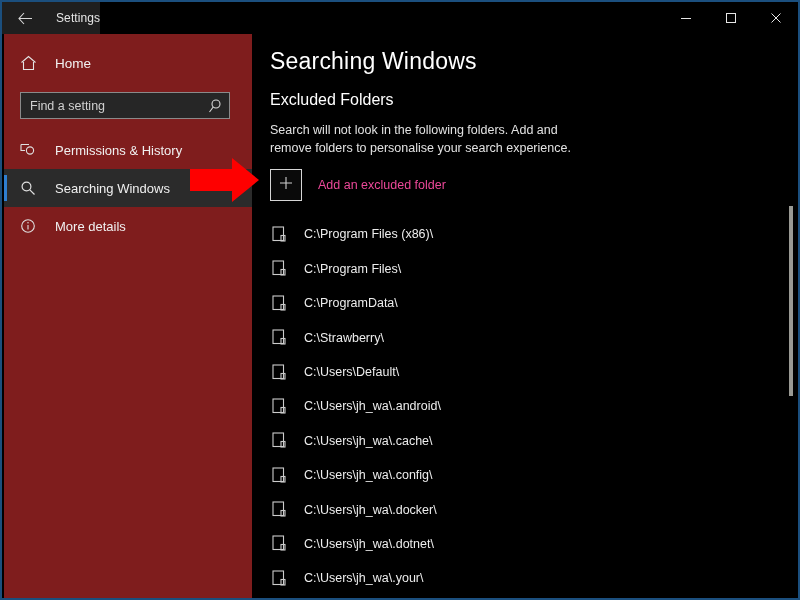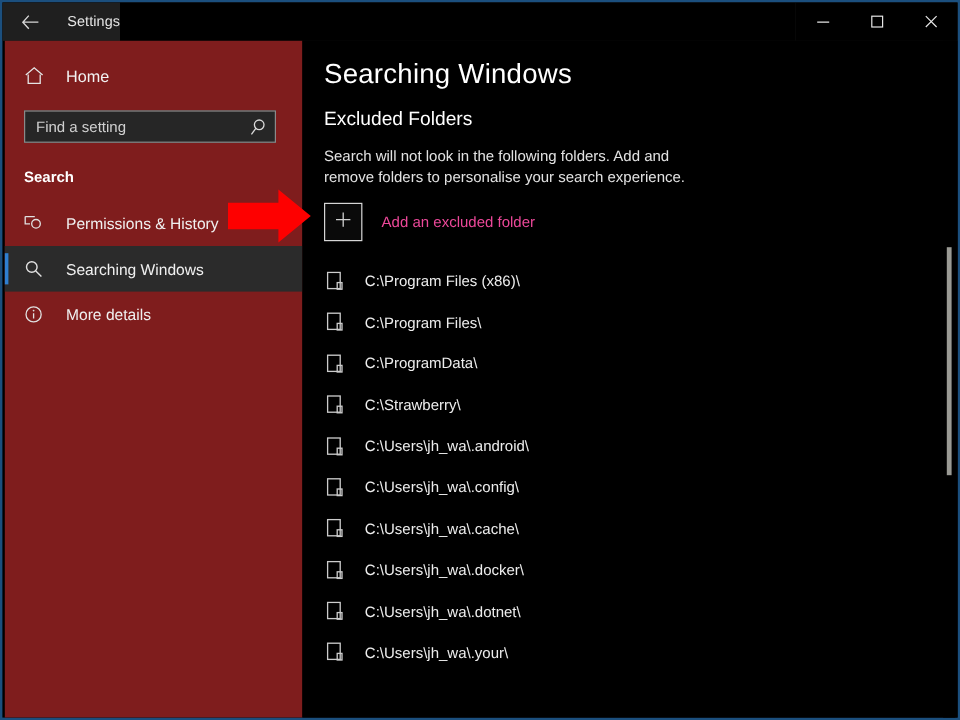--- a/index.html
+++ b/index.html
@@ -331,21 +331,20 @@
     <div class="search-box">
       <span class="ph">Find a setting</span>
       <span class="mag">
         <svg width="14" height="16" viewBox="0 0 14 16" aria-hidden="true">
           <circle cx="8" cy="6" r="4" fill="none" stroke="#d8d8d8" stroke-width="1.1"></circle>
           <path d="M5.2 9 L1.5 14" stroke="#d8d8d8" stroke-width="1.1" fill="none"></path>
         </svg>
       </span>
     </div>
 
-    <div class="group-head">Search</div>
 
     <div class="nav">
 
       <div class="nav-item">
         <span class="ico">
           <svg width="17" height="15" viewBox="0 0 17 15" aria-hidden="true">
             <path d="M1 1.5 H9 M1 1.5 V7.5 H5" fill="none" stroke="#e0e0e0" stroke-width="1.1"></path>
             <circle cx="10" cy="7.5" r="3.6" fill="none" stroke="#e0e0e0" stroke-width="1.1"></circle>
           </svg>
         </span>
@@ -428,49 +427,58 @@
       <div class="folder-row">
         <span class="ico">
           <svg width="15" height="17" viewBox="0 0 15 17" aria-hidden="true">
             <rect x="1" y="1" width="10.5" height="13.5" fill="none" stroke="#cccccc" stroke-width="1.1"></rect>
             <rect x="9" y="9.5" width="4" height="5.5" fill="none" stroke="#cccccc" stroke-width="1.1"></rect>
           </svg>
         </span>
         <span class="path">C:\Strawberry\</span>
       </div>
 
+      <div class="folder-row">
+        <span class="ico">
+          <svg width="15" height="17" viewBox="0 0 15 17" aria-hidden="true">
+            <rect x="1" y="1" width="10.5" height="13.5" fill="none" stroke="#cccccc" stroke-width="1.1"></rect>
+            <rect x="9" y="9.5" width="4" height="5.5" fill="none" stroke="#cccccc" stroke-width="1.1"></rect>
+          </svg>
+        </span>
+        <span class="path">C:\Users\Default\</span>
+      </div>
 
       <div class="folder-row">
         <span class="ico">
           <svg width="15" height="17" viewBox="0 0 15 17" aria-hidden="true">
             <rect x="1" y="1" width="10.5" height="13.5" fill="none" stroke="#cccccc" stroke-width="1.1"></rect>
             <rect x="9" y="9.5" width="4" height="5.5" fill="none" stroke="#cccccc" stroke-width="1.1"></rect>
           </svg>
         </span>
         <span class="path">C:\Users\jh_wa\.android\</span>
       </div>
 
       <div class="folder-row">
         <span class="ico">
           <svg width="15" height="17" viewBox="0 0 15 17" aria-hidden="true">
             <rect x="1" y="1" width="10.5" height="13.5" fill="none" stroke="#cccccc" stroke-width="1.1"></rect>
             <rect x="9" y="9.5" width="4" height="5.5" fill="none" stroke="#cccccc" stroke-width="1.1"></rect>
           </svg>
         </span>
+        <span class="path">C:\Users\jh_wa\.cache\</span>
+      </div>
+
+      <div class="folder-row">
+        <span class="ico">
+          <svg width="15" height="17" viewBox="0 0 15 17" aria-hidden="true">
+            <rect x="1" y="1" width="10.5" height="13.5" fill="none" stroke="#cccccc" stroke-width="1.1"></rect>
+            <rect x="9" y="9.5" width="4" height="5.5" fill="none" stroke="#cccccc" stroke-width="1.1"></rect>
+          </svg>
+        </span>
         <span class="path">C:\Users\jh_wa\.config\</span>
-      </div>
-
-      <div class="folder-row">
-        <span class="ico">
-          <svg width="15" height="17" viewBox="0 0 15 17" aria-hidden="true">
-            <rect x="1" y="1" width="10.5" height="13.5" fill="none" stroke="#cccccc" stroke-width="1.1"></rect>
-            <rect x="9" y="9.5" width="4" height="5.5" fill="none" stroke="#cccccc" stroke-width="1.1"></rect>
-          </svg>
-        </span>
-        <span class="path">C:\Users\jh_wa\.cache\</span>
       </div>
 
       <div class="folder-row">
         <span class="ico">
           <svg width="15" height="17" viewBox="0 0 15 17" aria-hidden="true">
             <rect x="1" y="1" width="10.5" height="13.5" fill="none" stroke="#cccccc" stroke-width="1.1"></rect>
             <rect x="9" y="9.5" width="4" height="5.5" fill="none" stroke="#cccccc" stroke-width="1.1"></rect>
           </svg>
         </span>
         <span class="path">C:\Users\jh_wa\.docker\</span>

